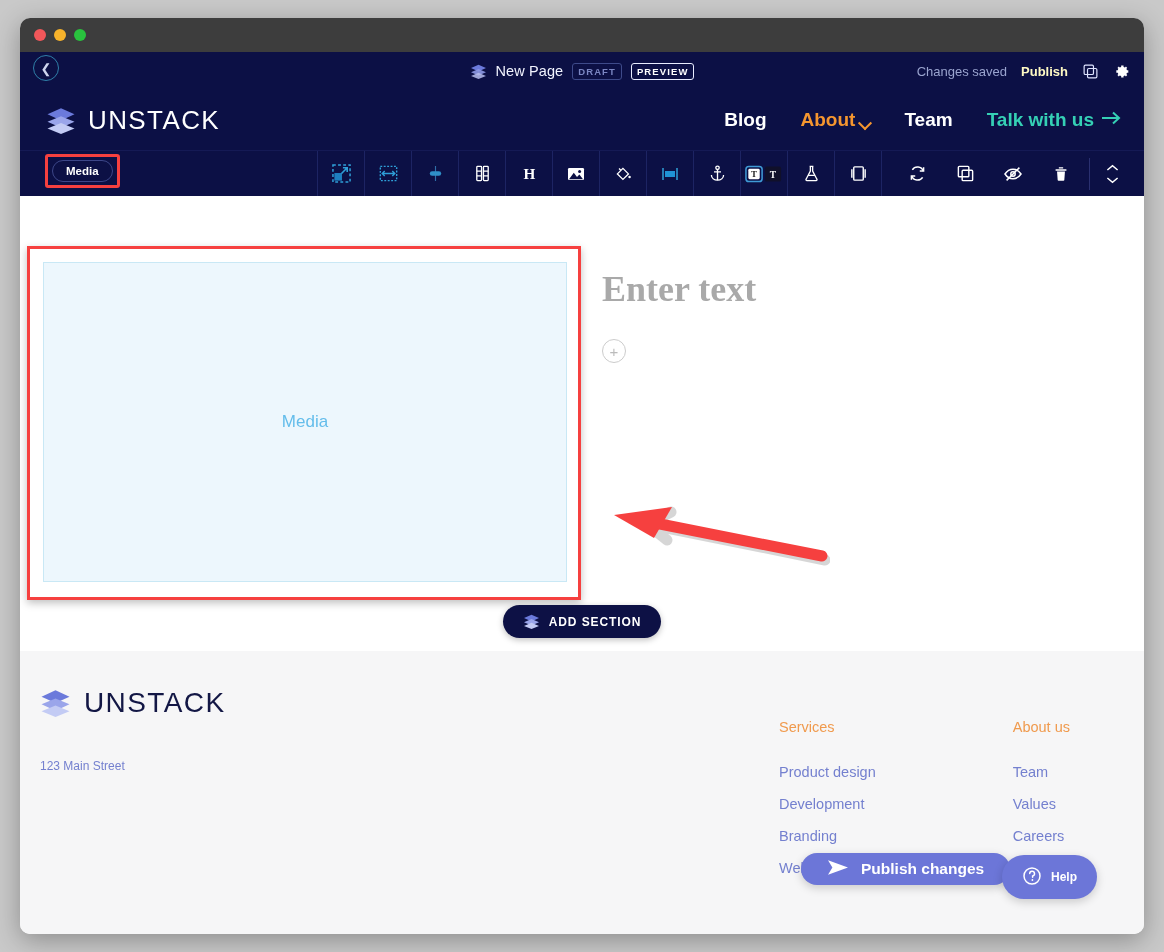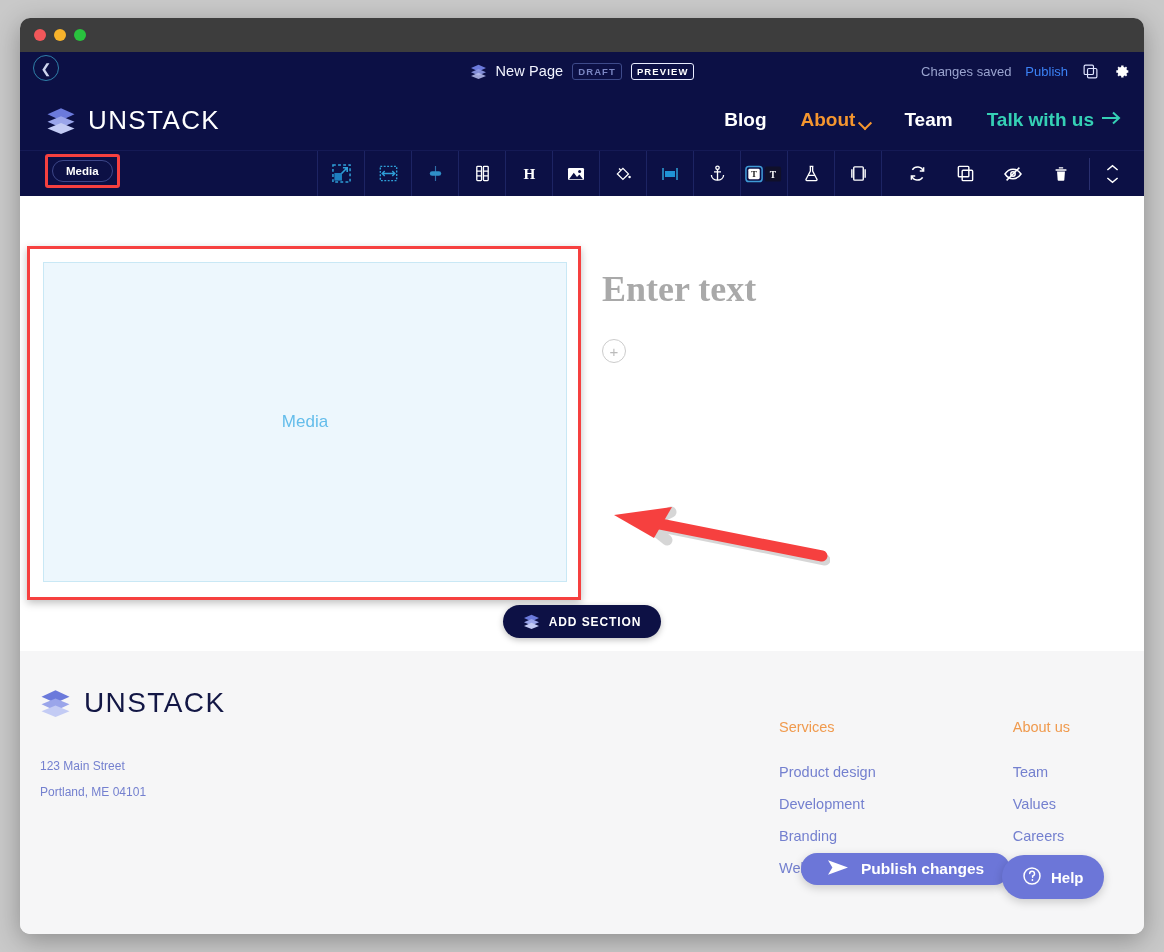--- a/index.html
+++ b/index.html
@@ -88,21 +88,21 @@
   }
   .topbar-right {
     position: absolute;
     right: 14px;
     display: flex;
     align-items: center;
     gap: 14px;
     font-size: 13px;
   }
   .changes-saved { color: #9aa4cf; }
-  .publish-link { color: #3b82f6; cursor: pointer; }
+  .publish-link { color: #fef9c3; cursor: pointer; font-weight: bold; }
   .topbar-icon { color: #dfe4ff; cursor: pointer; display: flex; }
 
   
   .site-header {
     background: #0c1045;
     height: 60px;
     display: flex;
     align-items: center;
     justify-content: space-between;
     padding: 0 22px 0 26px;
@@ -339,21 +339,21 @@
     left: 1002px;
     top: 855px;
     background: #6c76d8;
     color: #ffffff;
     border-radius: 22px;
     height: 44px;
     padding: 0 20px;
     display: flex;
     align-items: center;
     gap: 9px;
-    font-size: 15px;
+    font-size: 12px;
     font-weight: 700;
     cursor: pointer;
     box-shadow: 0 3px 10px rgba(0,0,0,0.18);
   }
 
   
   .arrow-anno {
     position: absolute;
     left: 600px;
     top: 498px;
@@ -614,21 +614,20 @@
           <path d="M12 1 L23 6 L12 11 L1 6 Z" fill="#6b7adb"></path>
           <path d="M12 7.5 L23 12 L12 17 L1 12 Z" fill="#9aa5ea"></path>
           <path d="M12 13 L23 17.5 L12 22 L1 17.5 Z" fill="#c3cbf4"></path>
         </svg>
       </span>
       <span class="footer-brand-name">UNSTACK</span>
     </div>
 
     <div class="footer-addr">
       <div>123 Main Street</div>
-      <div>Portland, ME 04101</div>
     </div>
 
     <div class="footer-cols">
       <div>
         <div class="fcol-title">Services</div>
         <div class="fcol-link">Product design</div>
         <div class="fcol-link">Development</div>
         <div class="fcol-link">Branding</div>
         <div class="fcol-link">Website</div>
       </div>

